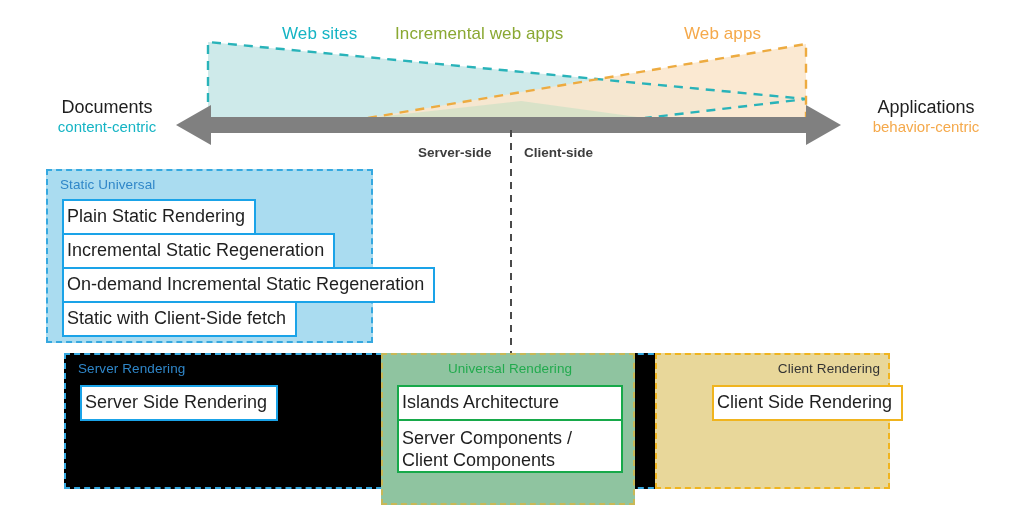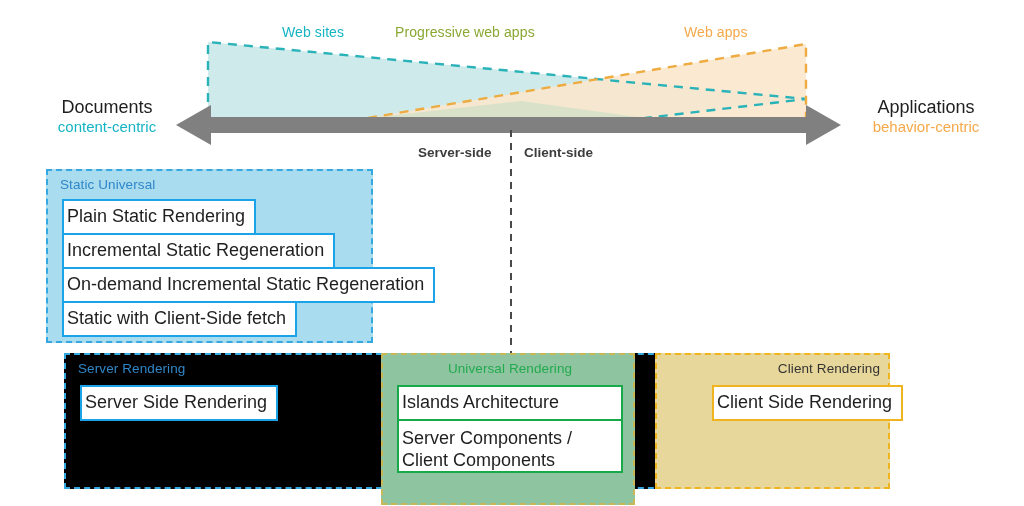--- a/index.html
+++ b/index.html
@@ -11,21 +11,21 @@
     overflow:hidden;
     color:#1a1a1a;
   }
   #stage{position:absolute;left:0;top:0;width:1024px;height:506px;}
 
   
   .spectrum-svg{position:absolute;left:0;top:0;width:1024px;height:160px;}
 
   .spectrum-label{
     position:absolute;
-    font-size:14px;
+    font-size:17px;
     white-space:nowrap;
     letter-spacing:.1px;
   }
   #lbl-websites   {left:282px;top:24px;color:#15b4c4;}
   #lbl-pwa        {left:395px;top:24px;color:#8aa832;}
   #lbl-webapps    {left:684px;top:24px;color:#f5a94b;}
 
   .axis-end{
     position:absolute;
     text-align:center;
@@ -135,21 +135,21 @@
 
     <polyline points="208,118 208,42 806,99 645,118" fill="none" stroke="#29b3b9" stroke-width="2.4" stroke-dasharray="9 7" stroke-linecap="butt"></polyline>
     <polyline points="368,118 806,44 806,118" fill="none" stroke="#edab40" stroke-width="2.4" stroke-dasharray="9 7" stroke-linecap="butt"></polyline>
 
     <g>
       <polygon fill="#808080" points="176,125 211,105 211,117 806,117 806,105 841,125 806,145 806,133 211,133 211,145"></polygon>
     </g>
   </svg>
 
   <div class="spectrum-label" id="lbl-websites">Web sites</div>
-  <div class="spectrum-label" id="lbl-pwa">Progressive web apps</div>
+  <div class="spectrum-label" id="lbl-pwa">Incremental web apps</div>
   <div class="spectrum-label" id="lbl-webapps">Web apps</div>
 
   <div class="axis-end" id="axis-left">
     <span class="ae-main">Documents</span>
     <span class="ae-sub">content-centric</span>
   </div>
 
   <div class="axis-end" id="axis-right">
     <span class="ae-main">Applications</span>
     <span class="ae-sub">behavior-centric</span>

